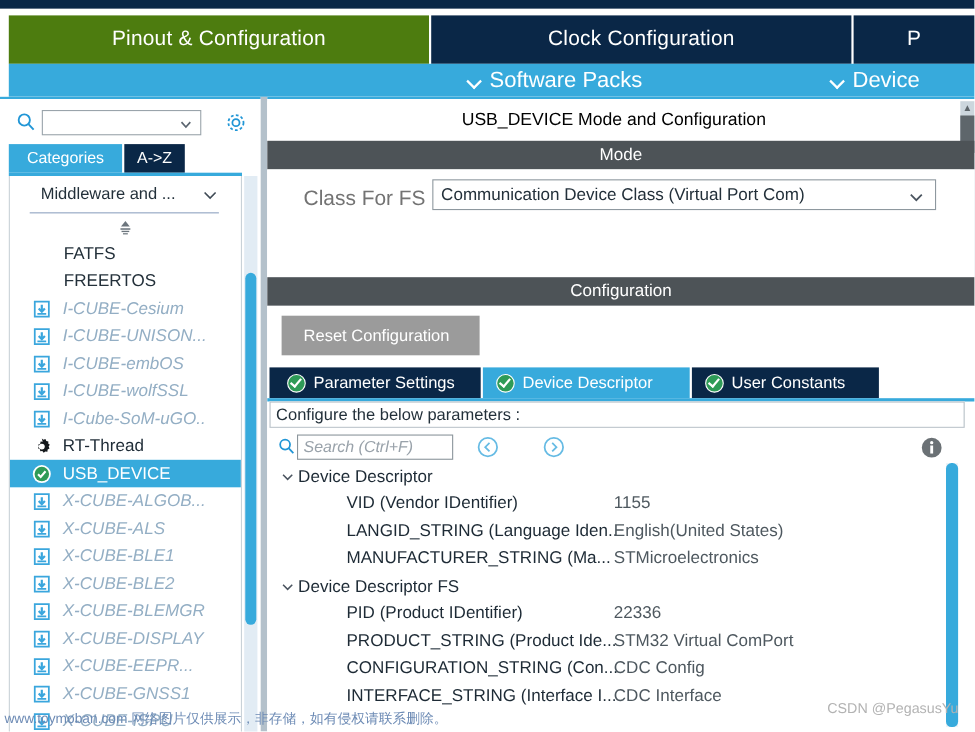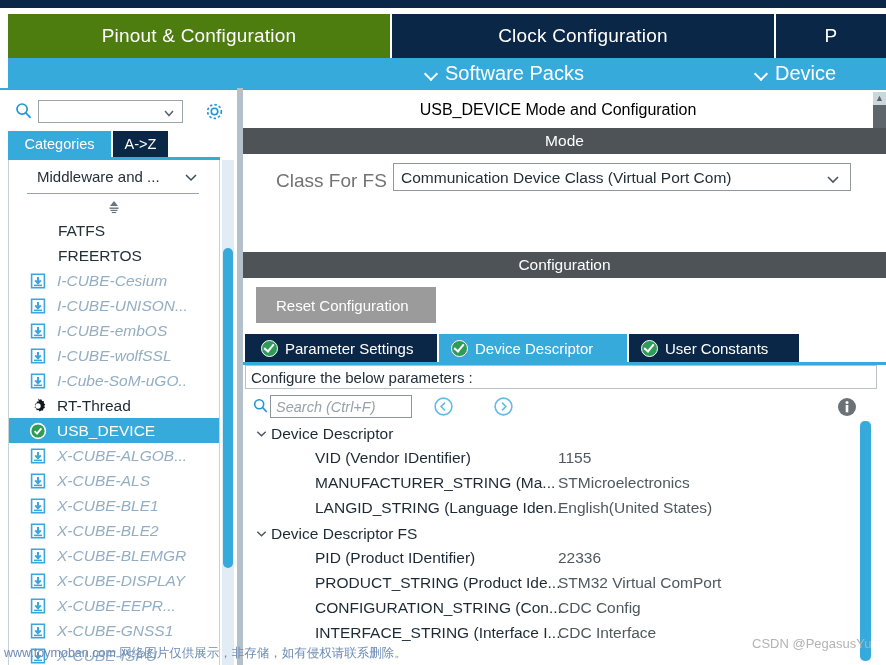--- a/index.html
+++ b/index.html
@@ -906,26 +906,26 @@
               <polyline points="2.5,5 7,9.5 11.5,5"></polyline>
             </svg>
           </span>
           <span>Device Descriptor</span>
         </div>
         <div class="tree-row">
           <span class="k">VID (Vendor IDentifier)</span>
           <span class="v">1155</span>
         </div>
         <div class="tree-row">
+          <span class="k">LANGID_STRING (Language Iden..</span>
+          <span class="v">English(United States)</span>
+        </div>
+        <div class="tree-row">
           <span class="k">MANUFACTURER_STRING (Ma...</span>
           <span class="v">STMicroelectronics</span>
-        </div>
-        <div class="tree-row">
-          <span class="k">LANGID_STRING (Language Iden..</span>
-          <span class="v">English(United States)</span>
         </div>
 
         <div class="tree-group">
           <span class="gchev">
             <svg viewBox="0 0 14 14" width="13" height="13" fill="none" stroke="currentColor" stroke-width="1.5">
               <polyline points="2.5,5 7,9.5 11.5,5"></polyline>
             </svg>
           </span>
           <span>Device Descriptor FS</span>
         </div>

